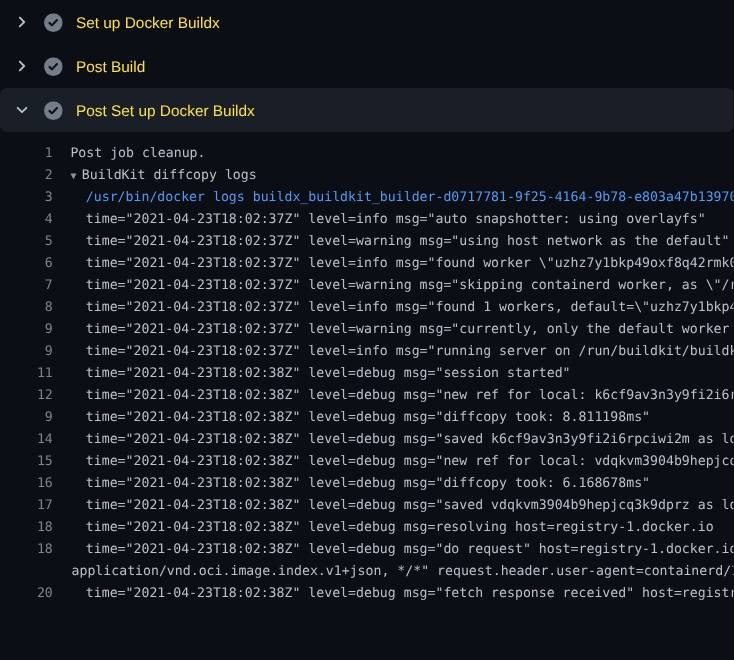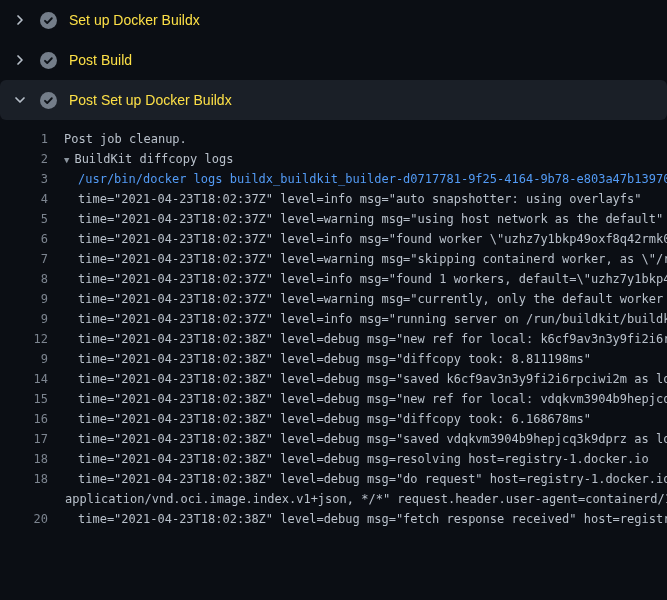--- a/index.html
+++ b/index.html
@@ -123,20 +123,24 @@
   </div>
     <div class="lrow t-log">
     <a class="num">9</a>
     <span class="txt">time="2021-04-23T18:02:37Z" level=warning msg="currently, only the default worker ca</span>
   </div>
     <div class="lrow t-log">
     <a class="num">9</a>
     <span class="txt">time="2021-04-23T18:02:37Z" level=info msg="running server on /run/buildkit/buildkit</span>
   </div>
     <div class="lrow t-log">
+    <a class="num">11</a>
+    <span class="txt">time="2021-04-23T18:02:38Z" level=debug msg="session started"</span>
+  </div>
+    <div class="lrow t-log">
     <a class="num">12</a>
     <span class="txt">time="2021-04-23T18:02:38Z" level=debug msg="new ref for local: k6cf9av3n3y9fi2i6rpc</span>
   </div>
     <div class="lrow t-log">
     <a class="num">9</a>
     <span class="txt">time="2021-04-23T18:02:38Z" level=debug msg="diffcopy took: 8.811198ms"</span>
   </div>
     <div class="lrow t-log">
     <a class="num">14</a>
     <span class="txt">time="2021-04-23T18:02:38Z" level=debug msg="saved k6cf9av3n3y9fi2i6rpciwi2m as loca</span>

